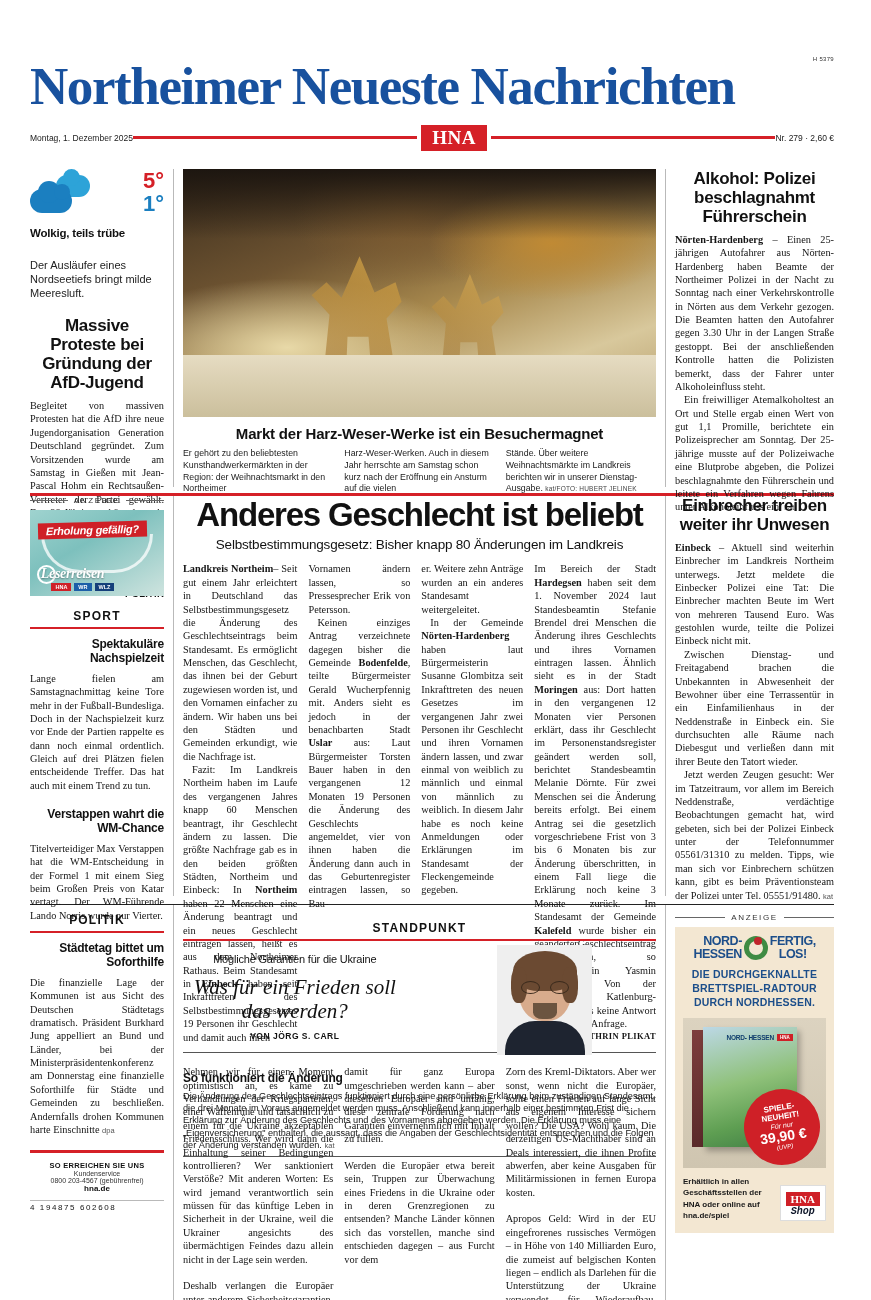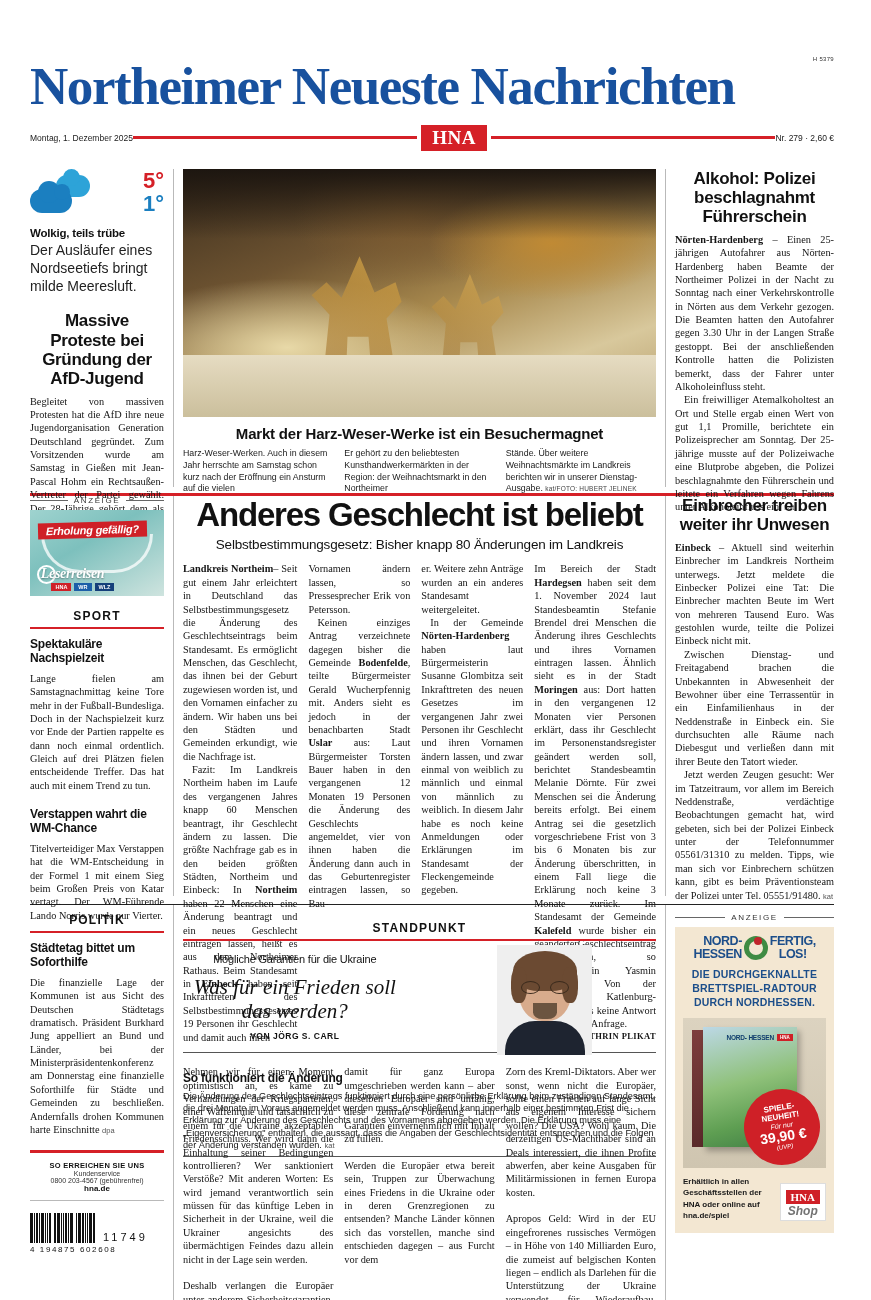--- a/index.html
+++ b/index.html
@@ -66,21 +66,21 @@
   .wx-icon .c2 { position:absolute; width:42px; height:24px; background:#1b7fc0;
                  border-radius:14px; left:0px; top:16px; }
   .wx-icon .c2b{ position:absolute; width:22px; height:22px; background:#1b7fc0;
                  border-radius:50%; left:8px; top:8px; }
   .wx-icon .c2c{ position:absolute; width:16px; height:16px; background:#1b7fc0;
                  border-radius:50%; left:24px; top:11px; }
   .wx-temps { text-align:right; }
   .wx-hi { font-size: 22px; font-weight:700; color:#d52027; line-height:1.05; }
   .wx-lo { font-size: 22px; font-weight:700; color:#1b7fc0; line-height:1.05; }
   .wx-title { font-size: 11.5px; font-weight:700; margin-top: 8px; letter-spacing:-.2px;}
-  .wx-sub { font-size: 14px; line-height:1.28; margin-top:3px; color:#222; }
+  .wx-sub { font-size: 11px; line-height:1.28; margin-top:19px; color:#222; }
 
   
   h2.hl-sans {
     font-size: 17px; line-height:1.12; font-weight:700;
     text-align:center; margin: 16px 0 7px; letter-spacing:-.3px;
   }
   .body-serif {
     font-family: "Liberation Serif", serif;
     font-size: 10.3px; line-height: 1.3;
     text-align: justify; text-justify: inter-word;
@@ -190,21 +190,21 @@
     font-size:5.5px; font-weight:700; color:#fff; padding:1px 4px;
   }
   .bg-red { background:#cf2027; } .bg-blue{ background:#1c5fa8; }
   .bg-navy{ background:#143f7a; }
 
   .section-head {
     text-align:center; font-size:12px; font-weight:700;
     letter-spacing:1.2px; margin: 13px 0 4px;
   }
   h3.sub-hl {
-    font-size:12px; font-weight:700; text-align:left;
+    font-size:12px; font-weight:700; text-align:right;
     margin: 9px 0 6px; line-height:1.15; letter-spacing:-.2px;
   }
 
   .lead-hl {
     font-size: 33px; font-weight:700; letter-spacing:-1.2px;
     text-align:center; line-height:1.02; margin: 2px 0 6px;
   }
   .lead-sub {
     font-size: 13.5px; text-align:center; margin-bottom: 10px;
     letter-spacing:-.2px;
@@ -343,22 +343,22 @@
   .ad-foot { display:flex; align-items:flex-end; gap:6px; margin-top:8px; }
   .ad-foot .txt { font-size:8px; font-weight:700; color:#1a1a1a; line-height:1.42; }
   .shop-logo {
     background:#fff; border:1px solid #ddd; padding:3px 5px; text-align:center;
   }
   .shop-logo .sl1 {
     background:#cf2027; color:#fff; font-family:"Liberation Serif",serif;
     font-weight:700; font-size:11px; padding:1px 5px; display:inline-block;
   }
   .shop-logo .sl2 {
-    font-family:Liberation Sans, sans-serif; font-style:italic; font-weight:700;
-    font-size:12px; color:#737373; line-height:1;
+    font-family:Liberation Mono, monospace; font-style:italic; font-weight:700;
+    font-size:10px; color:#0f172a; line-height:1;
   }
 </style>
 </head>
 <body>
 
 <div class="page">
 
   <div class="masthead">
     <div class="issn">H 5379</div>
     <div class="nameplate">Northeimer Neueste Nachrichten</div>
@@ -401,22 +401,22 @@
     <div class="col-mid">
       <div class="photo">
         <div class="ph-warm"></div>
         <div class="topdark"></div>
         <div class="deer"></div>
         <div class="deer2"></div>
         <div class="table"></div>
       </div>
       <div class="cap-head">Markt der Harz-Weser-Werke ist ein Besuchermagnet</div>
       <div class="cap-cols">
+        <div>Er gehört zu den beliebtesten Kunsthandwerkermärkten in der Region: der Weihnachtsmarkt in den Northeimer</div>
         <div>Harz-Weser-Werken. Auch in diesem Jahr herrschte am Samstag schon kurz nach der Eröffnung ein Ansturm auf die vielen</div>
-        <div>Er gehört zu den beliebtesten Kunsthandwerkermärkten in der Region: der Weihnachtsmarkt in den Northeimer</div>
         <div>
           <span>Stände. Über weitere Weihnachtsmärkte im Landkreis berichten wir in unserer Dienstag-Ausgabe.</span>
           <span class="cap-credit">kat/FOTO: HUBERT JELINEK</span>
         </div>
       </div>
     </div>
 
     <div class="col-right">
       <h2 class="hl-sans" style="margin-top:0">Alkohol: Polizei beschlagnahmt Führerschein</h2>
       <div class="body-serif">
@@ -515,49 +515,20 @@
            <span class="credit">dpa</span></p>
       </div>
       <div class="kicker-red" style="margin-top:14px"></div>
       <div class="contact-box">
         <div class="t1">SO ERREICHEN SIE UNS</div>
         <div class="t2">Kundenservice</div>
         <div class="t3">0800 203-4567 (gebührenfrei)</div>
         <div class="t4">hna.de</div>
       </div>
       <div class="rule-gray" style="margin-top:7px"></div>
-      <div style="display:flex;align-items:flex-end;">
-        <div class="barcode">
-          <i class="x"></i>
-            <i></i>
-            <i class="w"></i>
-            <i></i>
-            <i class="x"></i>
-            <i></i>
-            <i></i>
-            <i class="w"></i>
-          <i class="sp"></i>
-            <i class="w"></i>
-            <i class="x"></i>
-            <i></i>
-            <i></i>
-            <i class="w"></i>
-            <i></i>
-            <i class="x"></i>
-          <i class="sp"></i>
-            <i></i>
-            <i class="x"></i>
-            <i class="w"></i>
-            <i></i>
-            <i></i>
-            <i class="x"></i>
-            <i class="w"></i>
-        </div>
-        <div class="bc-num">11749</div>
-      </div>
       <div class="bc-bottom">4 194875 602608</div>
     </div>
 
     <div class="bz-mid">
       <div class="section-head" style="margin-top:16px">STANDPUNKT</div>
       <div class="kicker-red"></div>
 
       <div style="display:flex; gap:26px; margin-top:4px;">
         <div style="flex:1;">
           <div class="sp-kicker">Mögliche Garantien für die Ukraine</div>

